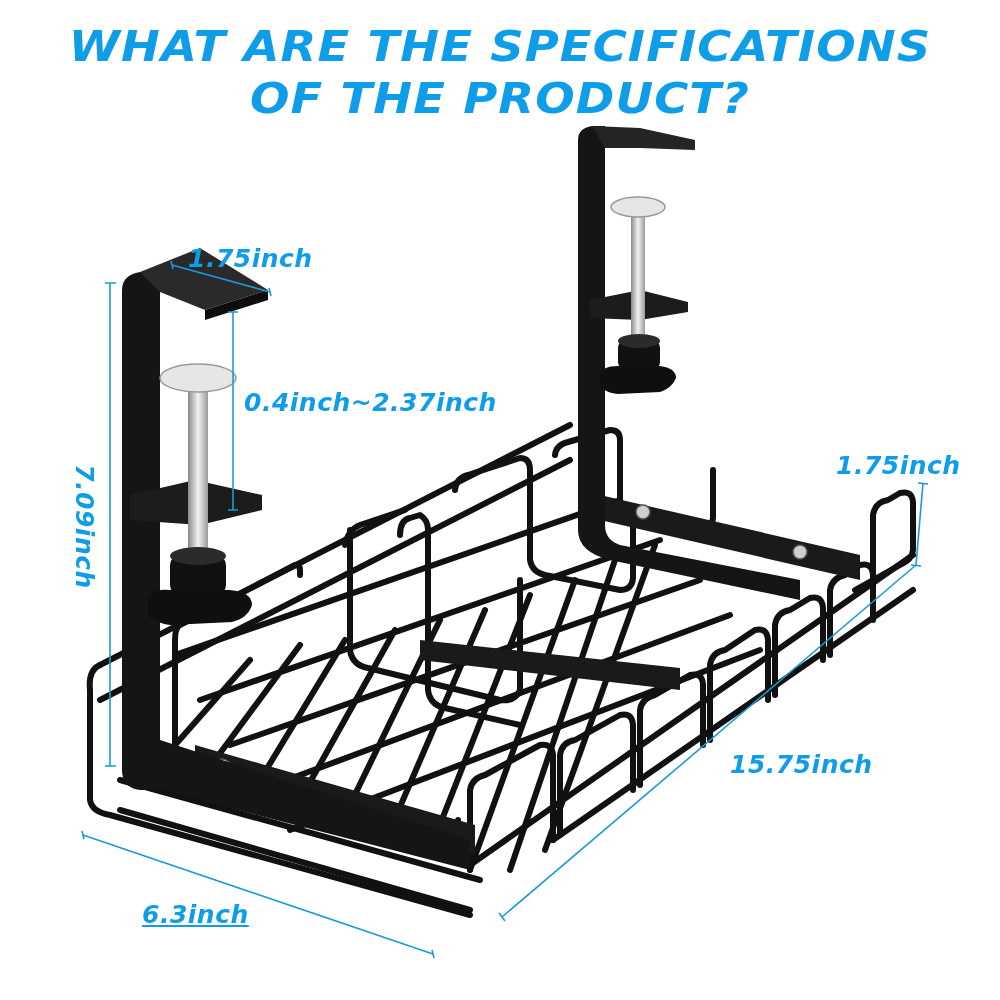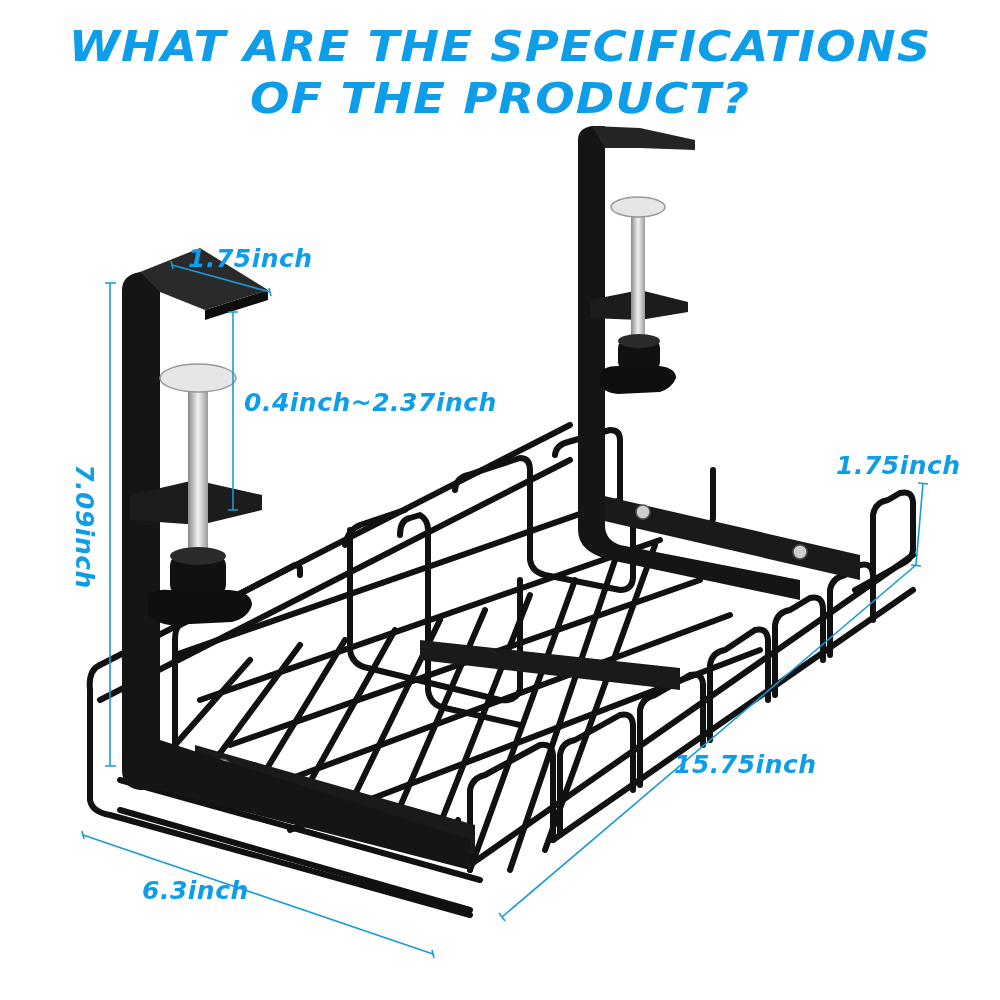--- a/index.html
+++ b/index.html
@@ -142,14 +142,14 @@
 
     <path d="M83 835 L433 954"></path>
     <path d="M82 831 L84 839 M432 950 L434 958"></path>
   </g>
 </svg>
 
 <div class="dim-label" style="left:188px; top:244px;">1.75inch</div>
 <div class="dim-label" style="left:244px; top:388px;">0.4inch~2.37inch</div>
 <div class="dim-label" style="left:22px; top:512px; transform:rotate(90deg); transform-origin:center center;">7.09inch</div>
 <div class="dim-label" style="left:836px; top:451px;">1.75inch</div>
-<div class="dim-label" style="left:674px; top:750px;font-style:italic;">15.75inch</div>
-<div class="dim-label" style="left:142px; top:876px;">6.3inch</div>
+<div class="dim-label" style="left:730px; top:750px;font-style:italic;">15.75inch</div>
+<div class="dim-label" style="left:142px; top:900px;text-decoration:underline;">6.3inch</div>
 
 </body></html>

